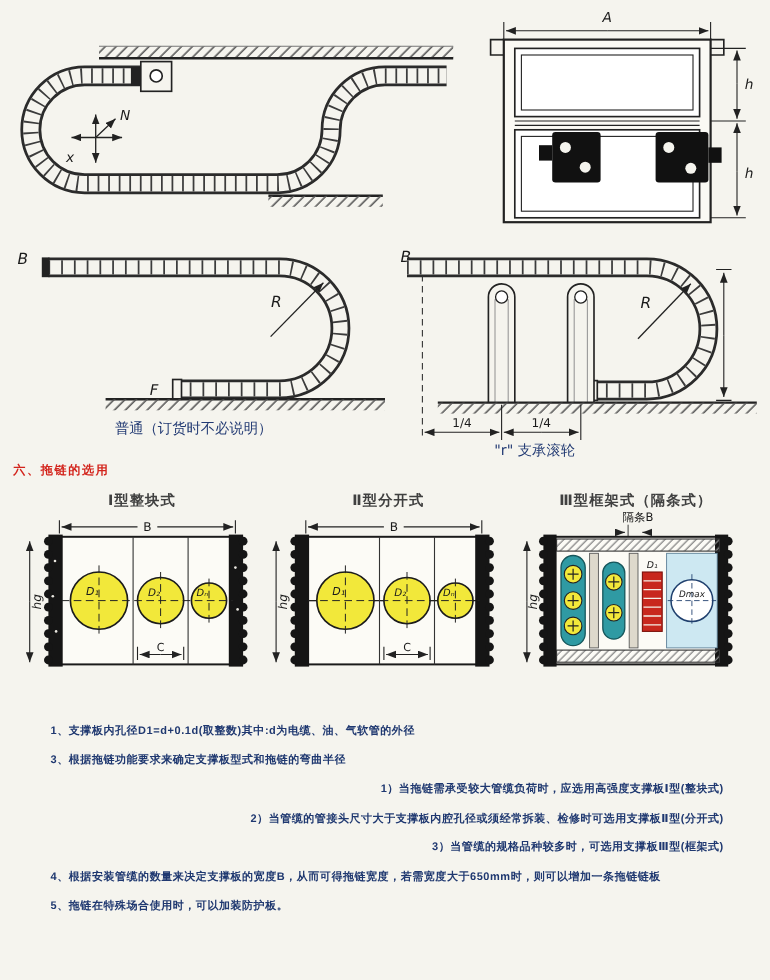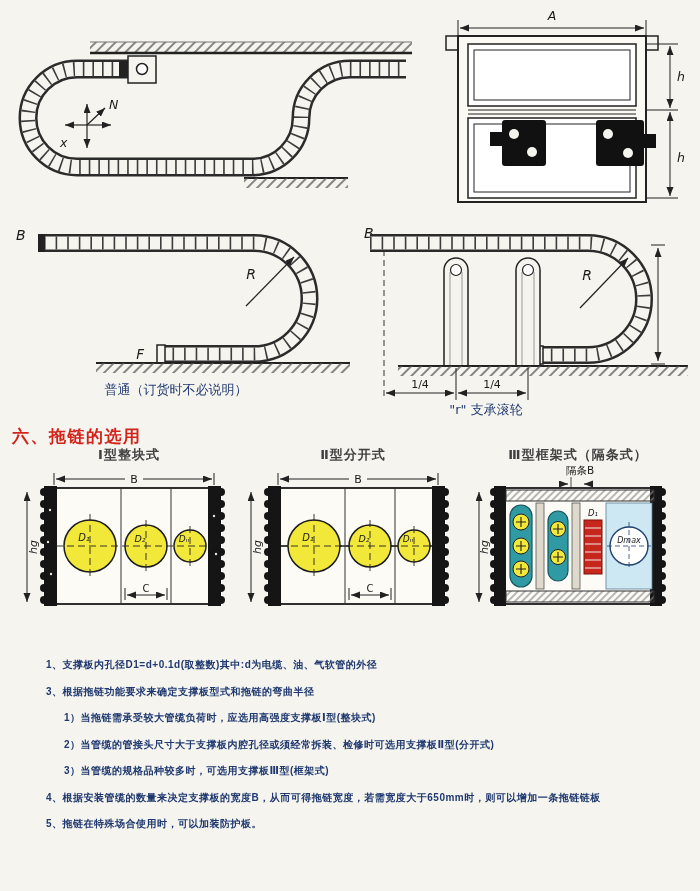--- a/index.html
+++ b/index.html
@@ -5,27 +5,27 @@
   html,body{margin:0;padding:0;}
   body{font-family:"Liberation Sans","DejaVu Sans",sans-serif;background:#9a9a94;}
   .page{position:relative;width:700px;height:891px;background:#f5f4ee;overflow:hidden;margin:0 auto;}
   .abs{position:absolute;}
   svg{display:block;}
   svg text{font-family:"DejaVu Sans","Liberation Sans",sans-serif;fill:#1b1b1b;}
   .lbl{font-size:12.5px;font-style:italic;}
   .big{font-size:14px;font-style:italic;}
   .dim{font-size:11px;}
   .cap{font-size:13px;fill:#223a73;}
-  .heading{position:absolute;left:12px;top:411px;font-size:17px;font-weight:bold;color:#d3241c;letter-spacing:1.5px;}
+  .heading{position:absolute;left:12px;top:411px;font-size:11px;font-weight:bold;color:#d3241c;letter-spacing:1.5px;}
   .tblock{position:absolute;top:446px;}
   .ttitle{text-align:center;font-size:13px;font-weight:bold;color:#404040;letter-spacing:1px;height:18px;}
   .notes{position:absolute;left:8px;top:652px;width:650px;font-size:10px;line-height:26.5px;color:#1f3870;letter-spacing:.5px;font-weight:bold;}
   .notes p{margin:0;}
   .n-main{padding-left:56px;text-indent:-18px;}
-  .n-sub{padding-left:10px;text-indent:46px;}
+  .n-sub{padding-left:10px;text-indent:46px;text-align:right;}
 </style>
 </head>
 <body>
 
 <div class="page">
 
   <svg class="abs" style="left:2px;top:6px" width="432" height="210" viewBox="0 0 432 210">
     <defs>
       <marker id="k1" markerWidth="10" markerHeight="8" refX="9" refY="3.5" orient="auto" markerUnits="userSpaceOnUse">
         <path d="M0,0 L9,3.5 L0,7 Z" fill="#222"></path>

